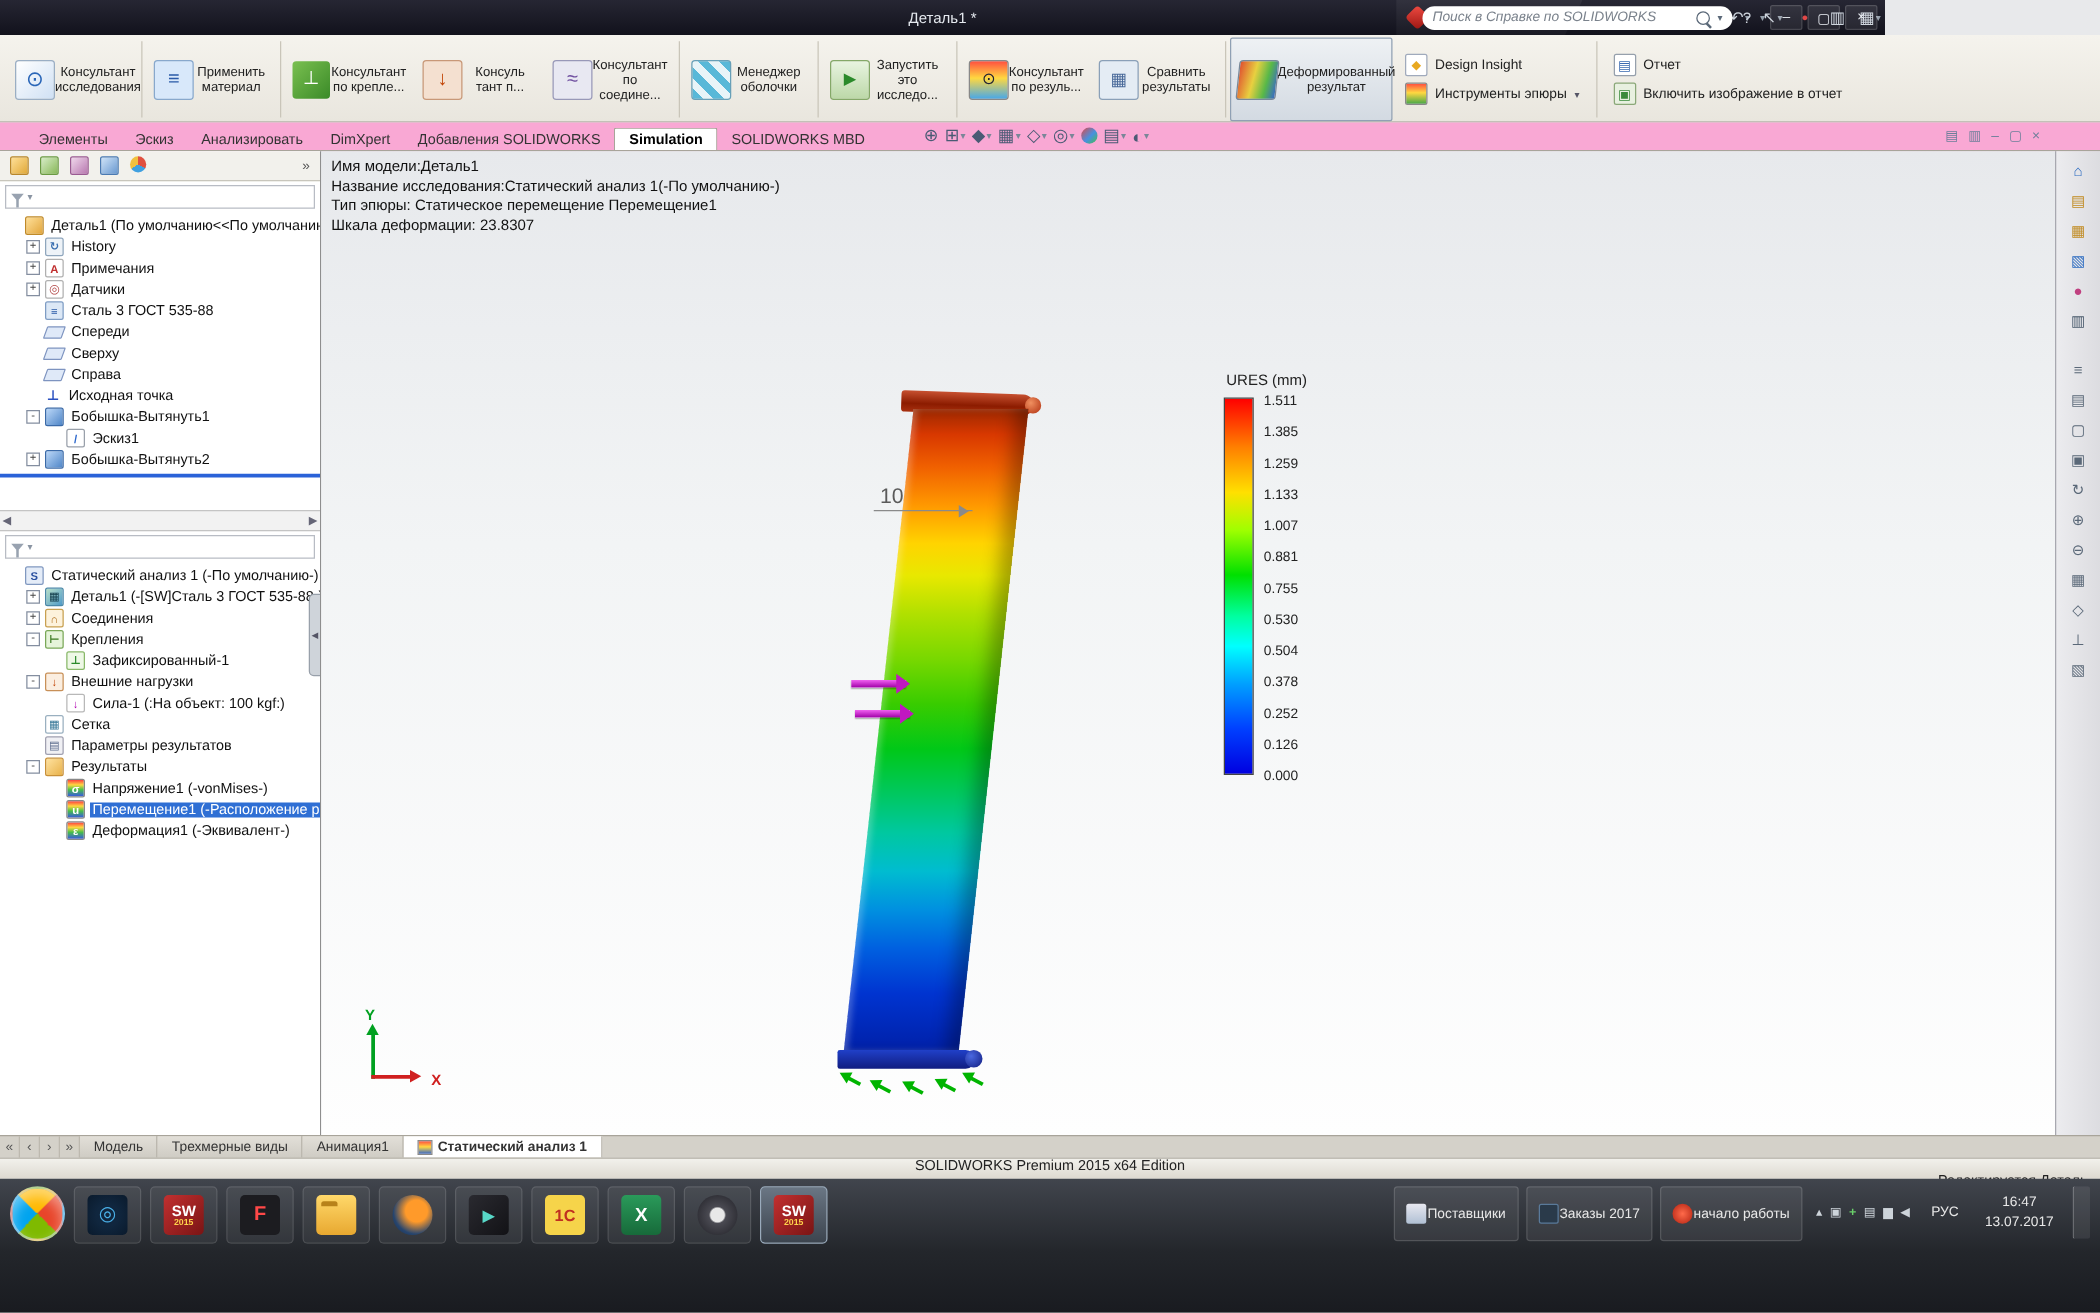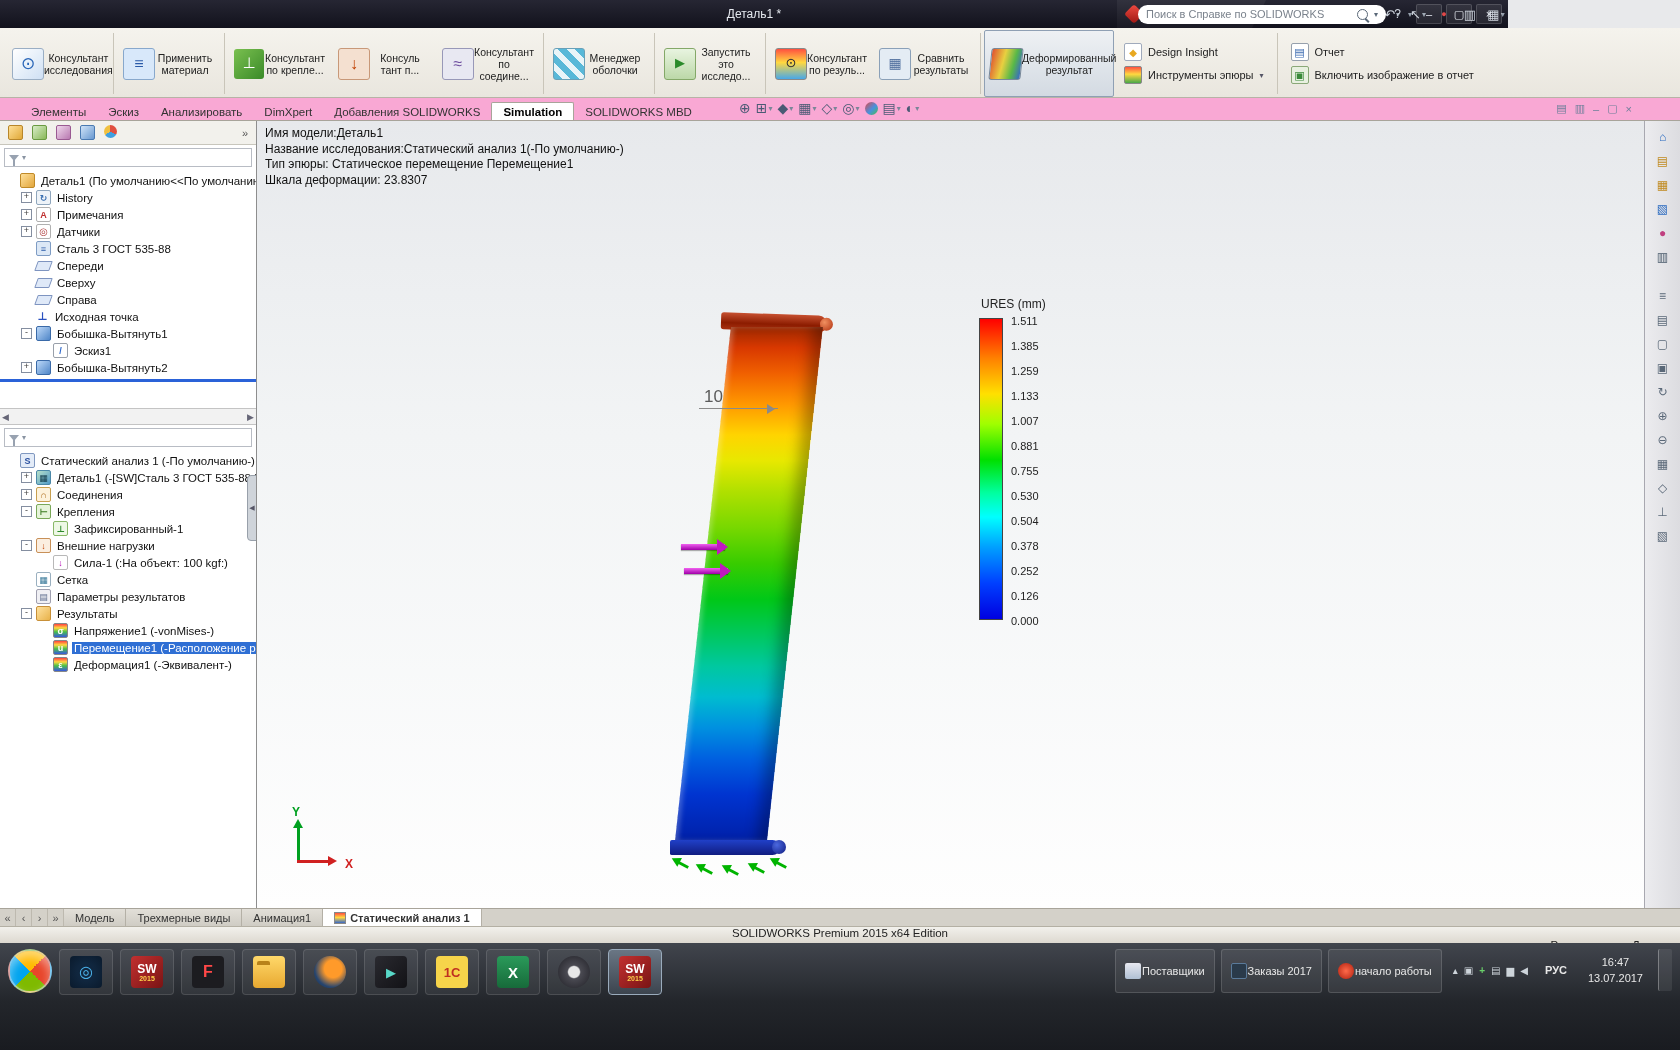--- a/index.html
+++ b/index.html
@@ -24,21 +24,21 @@
   [data-icon="save-icon"]::before{content:"▣";}
   [data-icon="print-icon"]::before{content:"▤";}
   [data-icon="undo-icon"]::before{content:"↶";}
   [data-icon="select-arrow-icon"]::before{content:"↖";}
   .qi[data-icon="record-icon"]{color:#e04848;}
   [data-icon="record-icon"]::before{content:"●";font-size:9px;}
   [data-icon="properties-icon"]::before{content:"▥";}
   [data-icon="options-icon"]::before{content:"▦";}
   .doc-title{position:absolute;left:50%;transform:translateX(-50%);font-size:12px;color:#e4e8ee;}
   .search-box{position:absolute;right:122px;width:232px;height:19px;background:#fff;border-radius:10px;
-    display:flex;align-items:center;padding:0 8px;gap:6px;color:#7a828c;font-size:11px;}
+    display:flex;align-items:center;padding:0 8px;gap:6px;color:#7a828c;font-size:11px;font-style:italic;}
   .search-text{flex:1;white-space:nowrap;overflow:hidden;}
   .mag{width:9px;height:9px;border:1.5px solid #5a6878;border-radius:50%;position:relative;flex:0 0 auto;}
   .mag::after{content:"";position:absolute;left:8px;top:8px;width:5px;height:1.5px;background:#5a6878;transform:rotate(45deg);transform-origin:0 0;}
   .search-caret{font-size:8px;color:#5a6878;}
   .tb-right{position:absolute;right:6px;display:flex;align-items:center;gap:4px;}
   .tb-help{font-size:12px;color:#cfd5dd;padding:0 3px;}
   .tb-caret{font-size:8px;color:#96a0ac;}
   .winbtn{width:24px;height:18px;display:flex;align-items:center;justify-content:center;font-size:11px;
     color:#e8ecf2;background:rgba(255,255,255,0.08);border:1px solid rgba(255,255,255,0.15);border-radius:2px;}
 
@@ -322,21 +322,21 @@
   .tbi[data-icon="orders-icon"]{background:#2a3a4a;border:1px solid #5a7a9a;box-sizing:border-box;}
   .tbi[data-icon="getting-started-icon"]{background:radial-gradient(#ff6a4a,#b02010);border-radius:50%;}
   .tray-icons{display:flex;align-items:center;gap:6px;height:42px;padding:0 5px;font-size:10px;color:#cdd4da;}
   .tray-ic[data-tone="green"]{color:#6ad06a;}
   [data-icon="hidden-icons-icon"]::before{content:"▴";}
   [data-icon="widget-icon"]::before{content:"▣";}
   [data-icon="shield-icon"]::before{content:"+";font-weight:bold;}
   [data-icon="display-tray-icon"]::before{content:"▤";}
   [data-icon="network-icon"]::before{content:"▆";}
   [data-icon="volume-icon"]::before{content:"◀";}
-  .tray-lang{height:42px;display:flex;align-items:center;padding:0 6px;font-size:11px;font-weight:bold;}
+  .tray-lang{height:42px;display:flex;align-items:center;padding:0 6px;font-size:11px;font-weight:normal;}
   .tray-clock{display:flex;flex-direction:column;align-items:center;justify-content:center;height:42px;
     font-size:11px;line-height:1.5;padding:0 9px;}
   .show-desktop{width:13px;height:42px;background:rgba(255,255,255,0.08);border-left:1px solid rgba(255,255,255,0.3);border-radius:2px;}
 </style>
 </head>
 <body>
 
 <div class="screen">
 
   <div class="titlebar">

